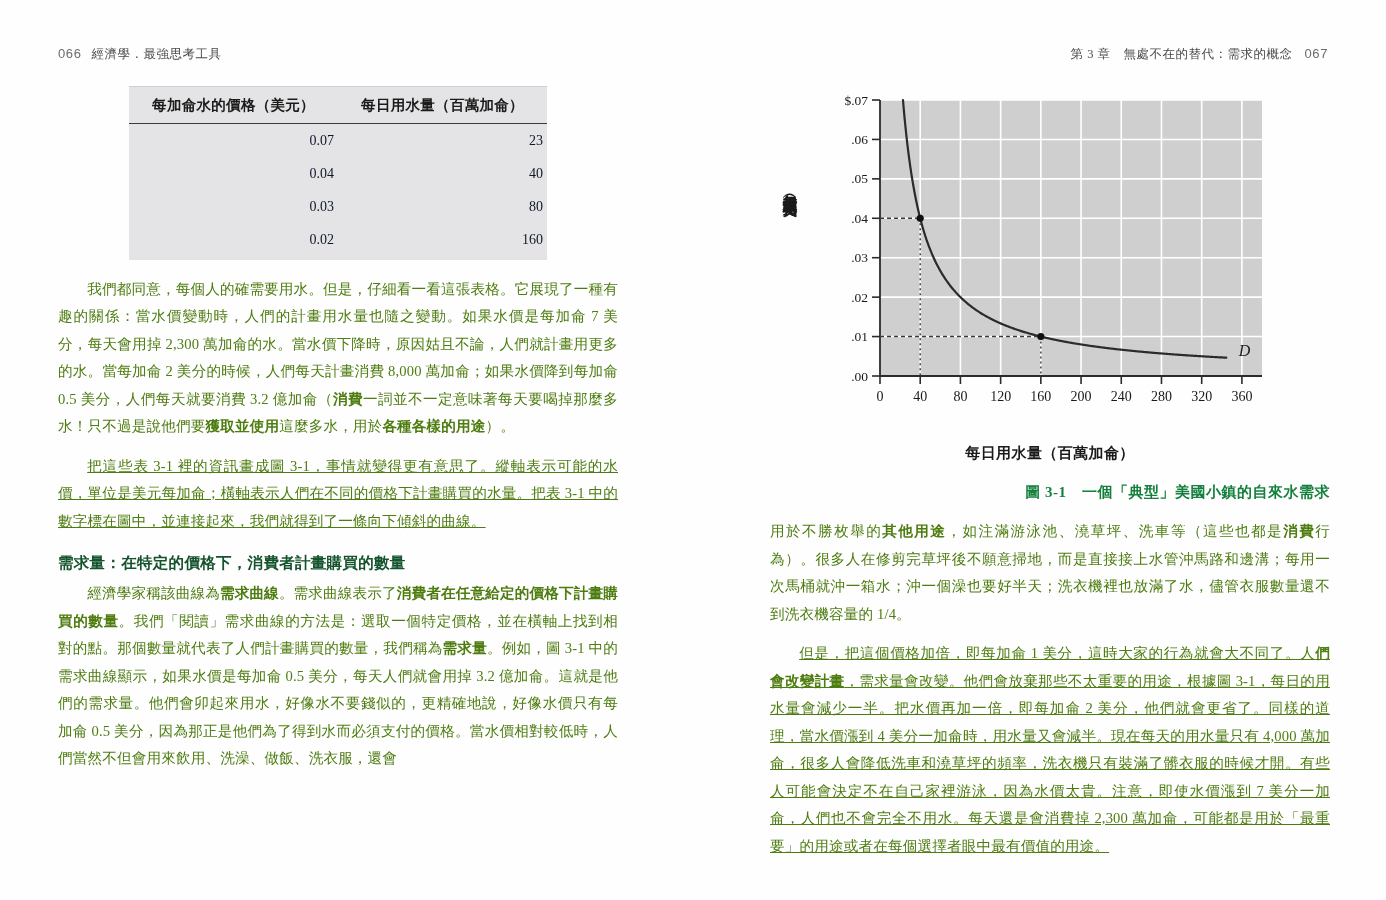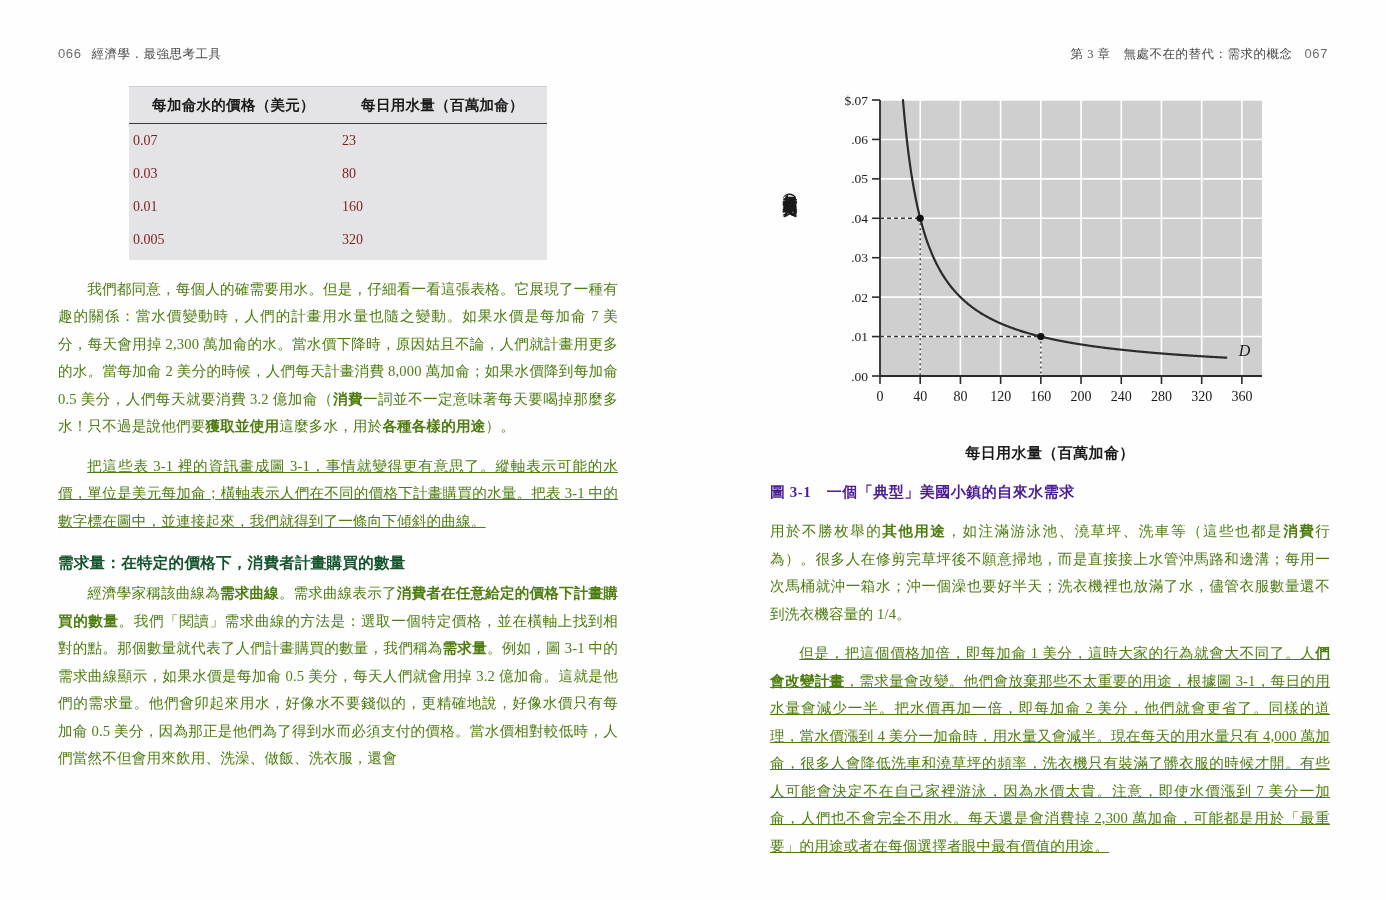--- a/index.html
+++ b/index.html
@@ -72,24 +72,24 @@
   }
   table.data th {
     font-weight: 700;
     font-size: 14.5px;
     padding: 9px 4px 8px 4px;
     border-bottom: 1.6px solid #3a3a3a;
     color: #1b1b1b;
     letter-spacing: 0.3px;
   }
   table.data td {
-    text-align: left;
+    text-align: right;
     padding: 8.5px 4px;
     font-size: 14px;
-    color: #7f1d1d;
+    color: #0f172a;
   }
   table.data tbody tr:last-child td { padding-bottom: 12px; }
 
   
   p.body {
     font-size: 14.6px;
     line-height: 27.5px;
     margin: 0;
     text-align: justify;
     text-justify: inter-ideograph;
@@ -105,26 +105,26 @@
     font-size: 15.5px;
     font-weight: 700;
     margin: 18px 0 6px 0;
     letter-spacing: 0.3px;
     color: #14532d;
   }
 
   
   .figure { margin: 0; }
   .fig-caption {
-    text-align: left;
+    text-align: right;
     font-size: 15px;
     font-weight: 700;
     margin-top: 20px;
     letter-spacing: 0.5px;
-    color: #4c1d95;
+    color: #15803d;
   }
   .chart-holder { position: relative; width: 560px; height: 360px; }
   .xaxis-title {
     text-align: center;
     font-size: 15px;
     font-weight: 700;
     margin-top: -2px;
     letter-spacing: 0.4px;
   }
   .yaxis-title {
@@ -164,30 +164,30 @@
             <th>每加侖水的價格（美元）</th>
             <th>每日用水量（百萬加侖）</th>
           </tr>
         </thead>
         <tbody>
           <tr>
             <td>0.07</td>
             <td>23</td>
           </tr>
           <tr>
+            <td>0.04</td>
+            <td>40</td>
+          </tr>
+          <tr>
             <td>0.03</td>
             <td>80</td>
           </tr>
           <tr>
-            <td>0.01</td>
+            <td>0.02</td>
             <td>160</td>
-          </tr>
-          <tr>
-            <td>0.005</td>
-            <td>320</td>
           </tr>
         </tbody>
       </table>
     </div>
 
     <div class="spacer-md"></div>
 
     <p class="body indent"><span>我們都同意，每個人的確需要用水。但是，仔細看一看這張表格。它展現了一種有趣的關係：當水價變動時，人們的計畫用水量也隨之變動。如果水價是每加侖 7 美分，每天會用掉 2,300 萬加侖的水。當水價下降時，原因姑且不論，人們就計畫用更多的水。當每加侖 2 美分的時候，人們每天計畫消費 8,000 萬加侖；如果水價降到每加侖 0.5 美分，人們每天就要消費 3.2 億加侖（</span><b class="em">消費</b><span>一詞並不一定意味著每天要喝掉那麼多水！只不過是說他們要</span><b class="em">獲取並使用</b><span>這麼多水，用於</span><b class="em">各種各樣的用途</b><span>）。</span></p>
 
     <p class="body indent">把這些表 3-1 裡的資訊畫成圖 3-1，事情就變得更有意思了。縱軸表示可能的水價，單位是美元每加侖；橫軸表示人們在不同的價格下計畫購買的水量。把表 3-1 中的數字標在圖中，並連接起來，我們就得到了一條向下傾斜的曲線。</p>

